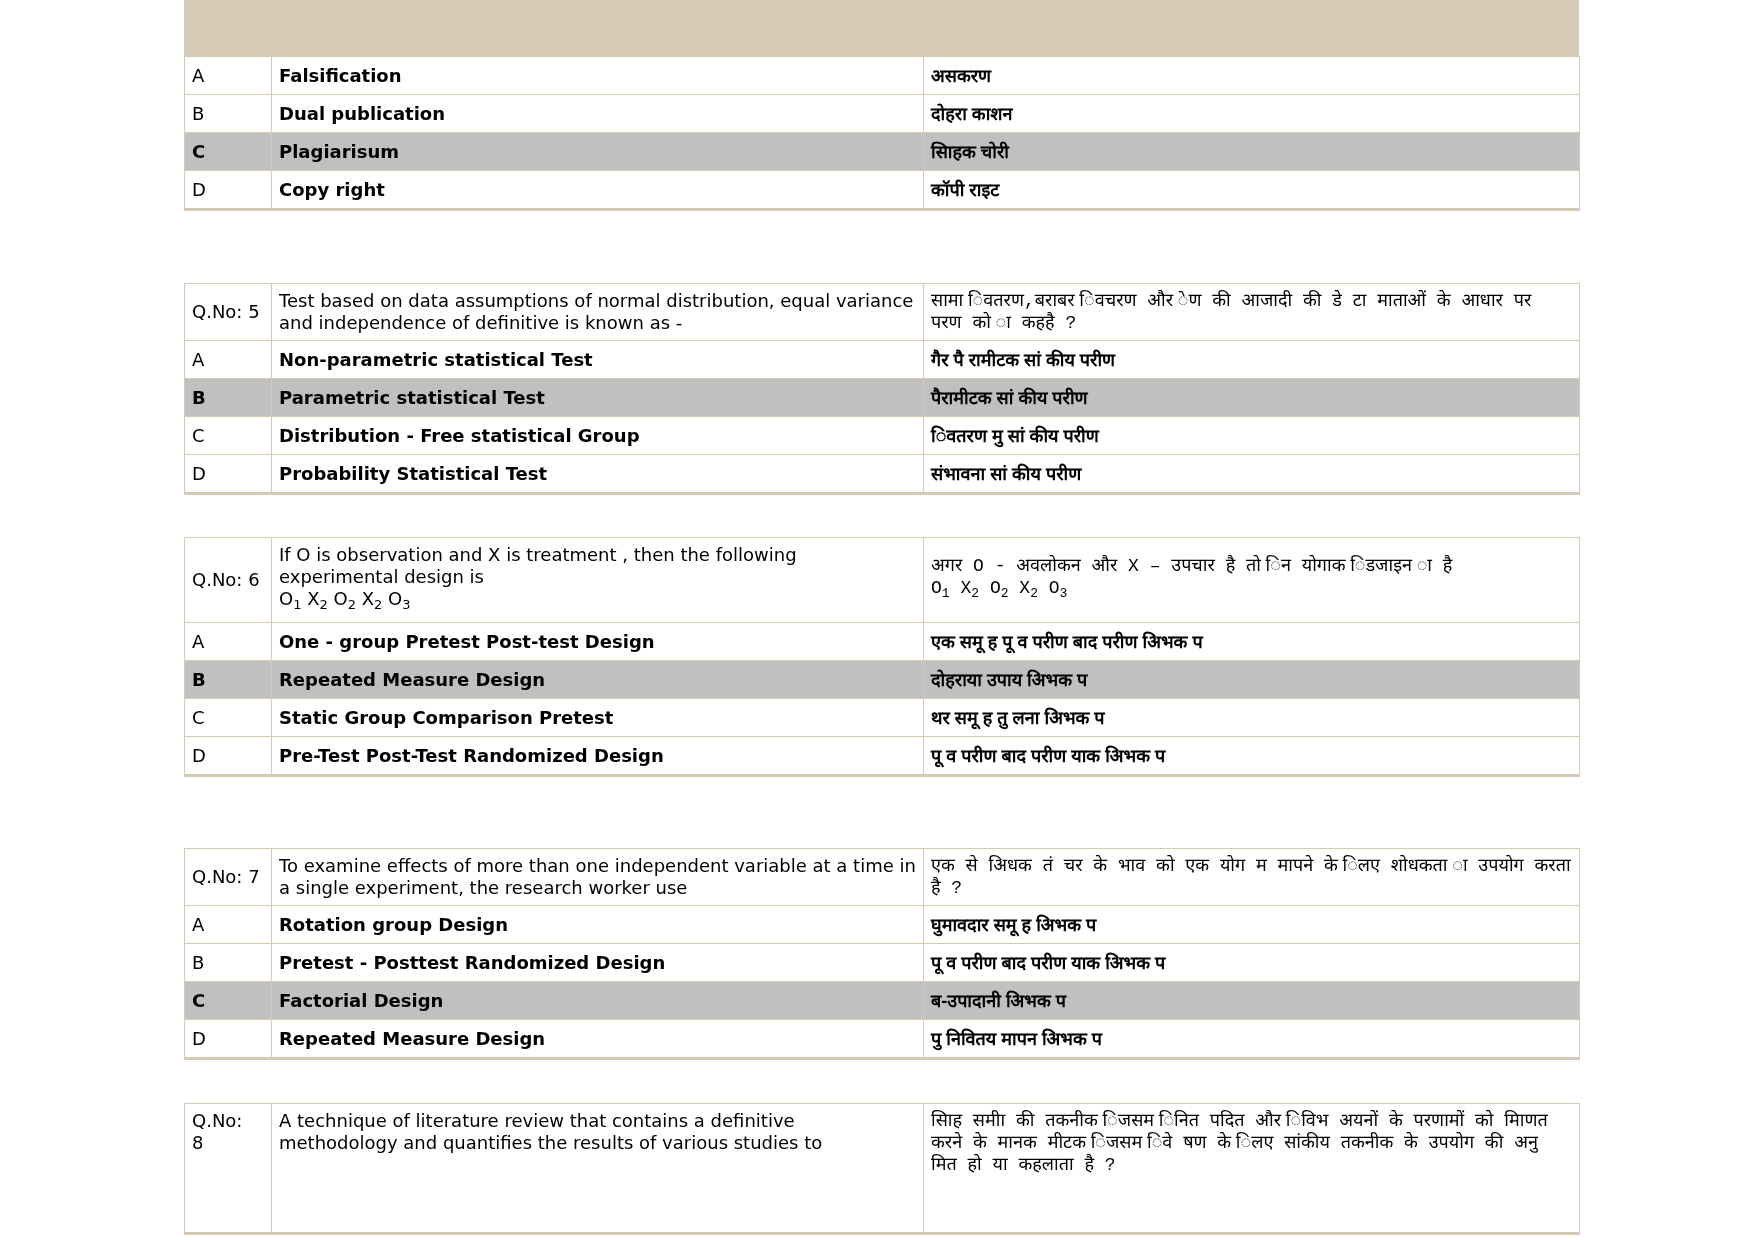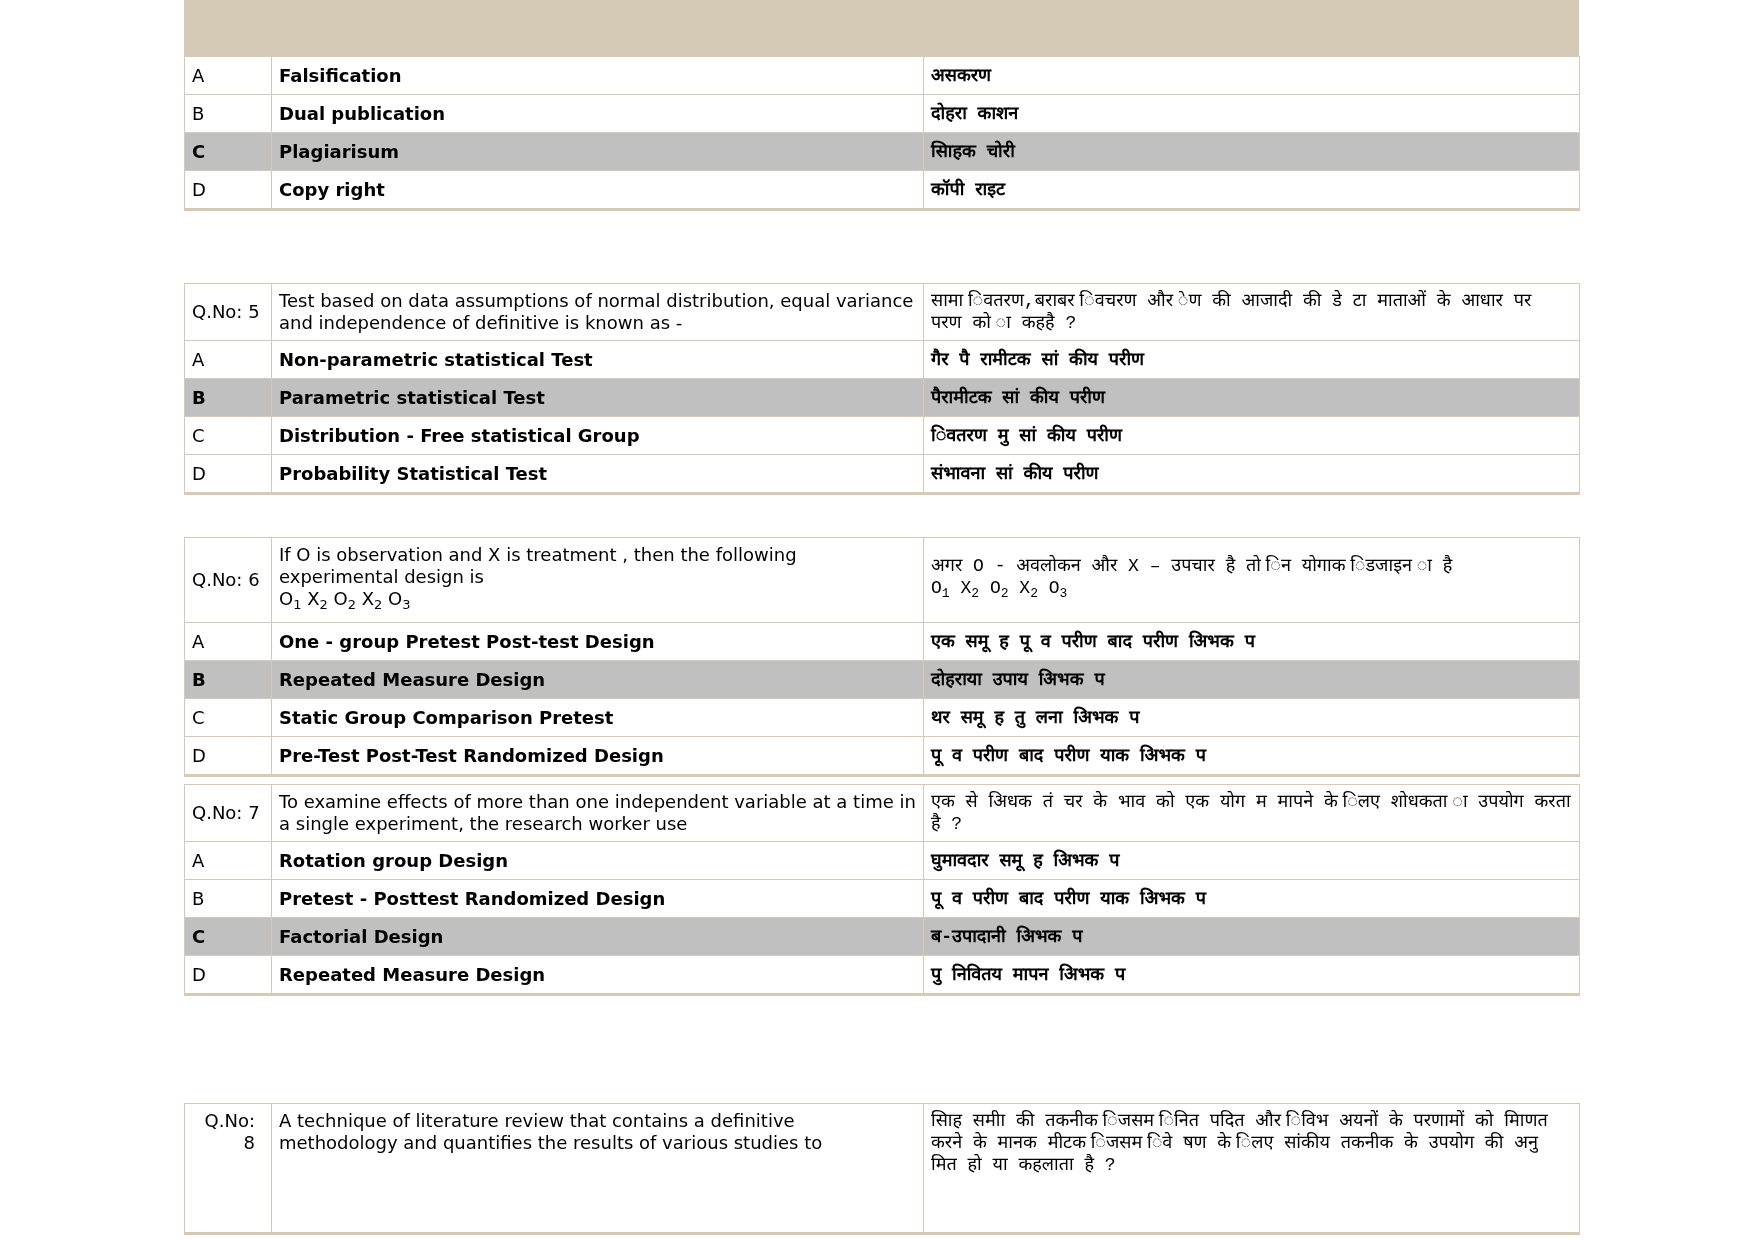--- a/index.html
+++ b/index.html
@@ -19,21 +19,21 @@
   table.qt td {
     border: 1px solid #d4cab6;
     font-size: 18px; line-height: 22px; vertical-align: middle;
     padding: 6px 7px;
   }
   table.qt col.c1 { width: 87px; }
   table.qt col.c2 { width: 652px; }
   table.qt col.c3 { width: 656px; }
   td.opt-label { font-weight: normal; }
   td.opt-en { font-weight: bold; }
-  td.opt-hi { font-family: Liberation Mono, monospace; font-weight: bold; font-size: 17px; margin-top: 44px; }
+  td.opt-hi { font-family: Liberation Sans, sans-serif; font-weight: bold; font-size: 17px; margin-top: 44px; }
   td.q-hi { font-size: 16px; line-height: 22px; font-family: Liberation Mono, monospace; }
   tr.correct td { background: #c0c0c0; }
   tr.correct td.opt-label { font-weight: bold; }
   tr.opt td { height: 25px; }
   .sub { font-size: 13px; vertical-align: -4px; }
 </style>
 </head>
 <body>
 
 <div class="top-band"></div>
@@ -141,21 +141,21 @@
         <td class="opt-hi">  थर समू ह तु  लना अिभक    प</td>
       </tr>
       <tr class="opt">
         <td class="opt-label">D</td>
         <td class="opt-en">Pre-Test Post-Test Randomized Design</td>
         <td class="opt-hi">पू व परीण बाद परीण याक अिभक                   प</td>
       </tr>
     </tbody>
 </table>
 
-<table class="qt" style="top:784px;border-radius:25px;">
+<table class="qt" style="top:848px;border-radius:25px;">
   <colgroup>
       <col class="c1">
       <col class="c2">
       <col class="c3">
     </colgroup>
   <tbody>
       <tr>
         <td>Q.No: 7</td>
         <td>
           <div>To examine effects of more than one independent variable at a time in a single experiment, the research worker use</div>
@@ -188,21 +188,21 @@
 </table>
 
 <table class="qt" style="top:1103px;">
   <colgroup>
       <col class="c1">
       <col class="c2">
       <col class="c3">
     </colgroup>
   <tbody>
       <tr style="height: 130px;">
-        <td style="vertical-align: top; padding: 6px 16px 6px 7px; text-align: right;">Q.No: 8</td>
+        <td style="vertical-align: top; padding: 6px 16px 6px 7px;">Q.No: 8</td>
         <td style="vertical-align: top;">
           <div>A technique of literature review that contains a definitive methodology and quantifies the results of various studies to</div>
         </td>
         <td class="q-hi" style="vertical-align: top;">
           <div>सिाह समीा की तकनीक िजसम िनित पदित और िविभ अयनों           के  परणामों   को   मािणत करने  के  मानक मीटक िजसम िवे  षण के िलए सांकीय तकनीक के      उपयोग की अनु  मित हो   या कहलाता है  ?</div>
         </td>
       </tr>
     </tbody>
 </table>
 

